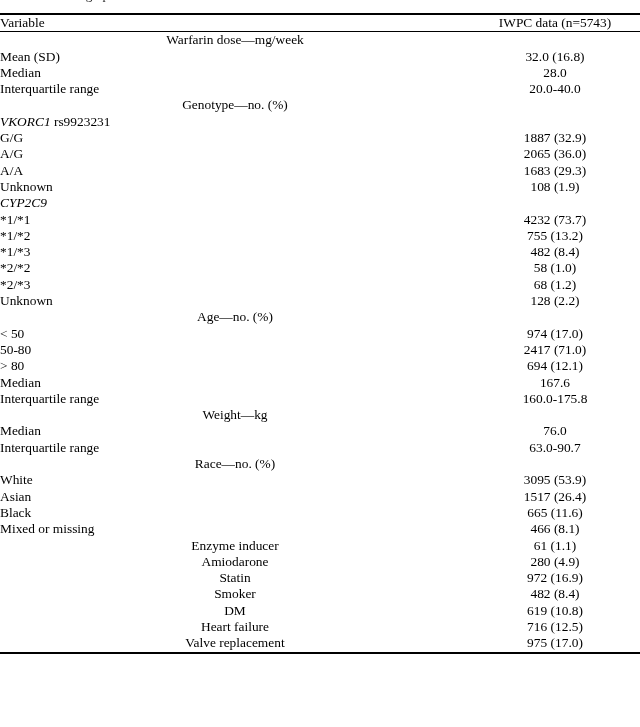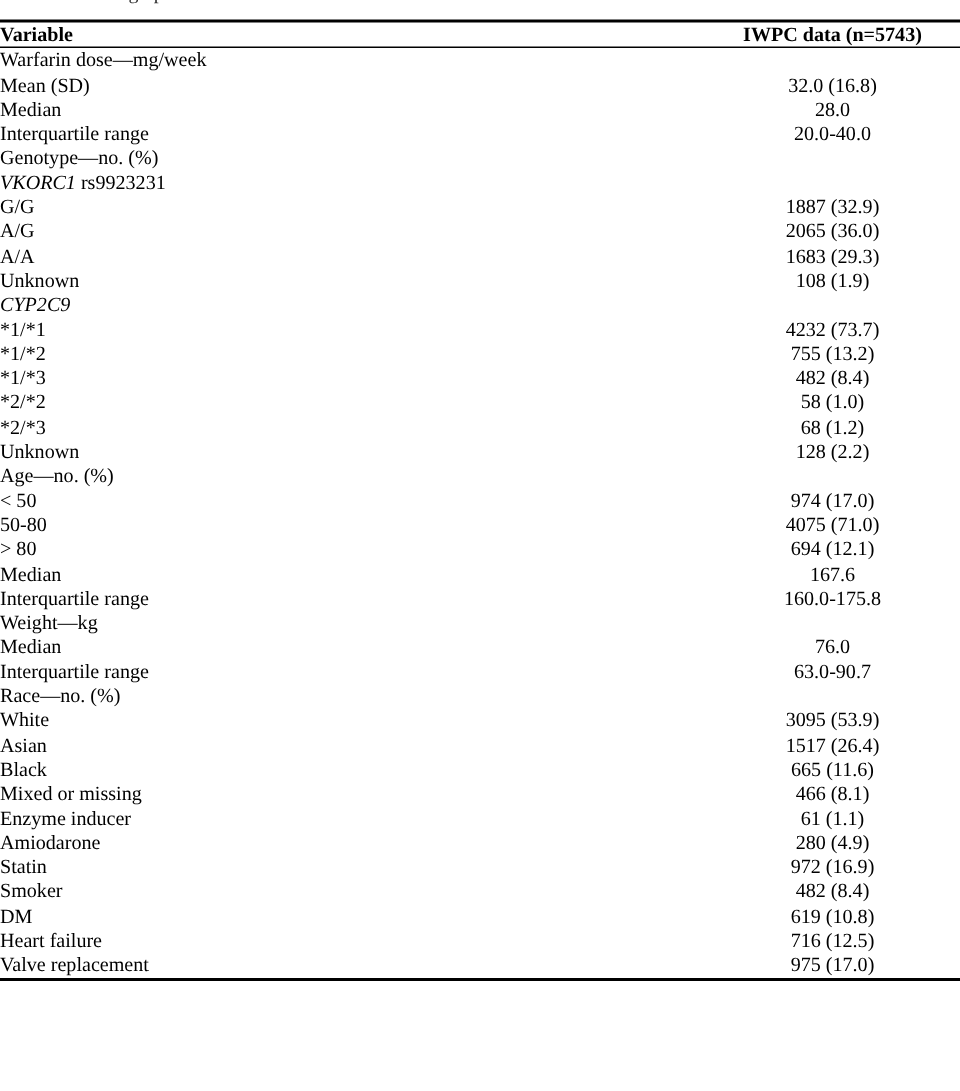--- a/index.html
+++ b/index.html
@@ -57,38 +57,38 @@
   table.tbl td {
     padding: 0;
     font-size: 13.4px;
     line-height: 16.3px;
     height: 16.3px;
     vertical-align: baseline;
     white-space: nowrap;
   }
 
   .hdr td {
-    font-weight: bold;
+    font-weight: normal;
     border-top: 2px solid #000000;
     border-bottom: 1.5px solid #000000;
     padding-top: 1px;
     padding-bottom: 2px;
     height: 19px;
   }
 
   .last-row td {
     border-bottom: 2px solid #000000;
     padding-bottom: 1px;
   }
 
   .var  { text-align: left;  padding-left: 10px; }
   .val  { text-align: center; padding-right: 4px; }
 
   
-  .lvl0 { padding-left: 10px; }
+  .lvl0 { padding-left: 10px; text-align: center; }
   .lvl1 { padding-left: 26px; }
   .lvl15 { padding-left: 31px; margin-left: 12px; }
   .lvl2 { padding-left: 47px; }
 
   .gene { font-style: italic; }
   .rsid { font-style: normal; }
 </style>
 </head>
 <body>
 
@@ -183,21 +183,21 @@
         <tr>
           <td class="var lvl0">Age—no. (%)</td>
           <td class="val"></td>
         </tr>
         <tr>
           <td class="var lvl1">&lt; 50</td>
           <td class="val">974 (17.0)</td>
         </tr>
         <tr>
           <td class="var lvl1">50-80</td>
-          <td class="val">4075 (71.0)</td>
+          <td class="val">2417 (71.0)</td>
         </tr>
         <tr>
           <td class="var lvl1">&gt; 80</td>
           <td class="val">694 (12.1)</td>
         </tr>
         <tr>
           <td class="var lvl1">Median</td>
           <td class="val">167.6</td>
         </tr>
         <tr>

